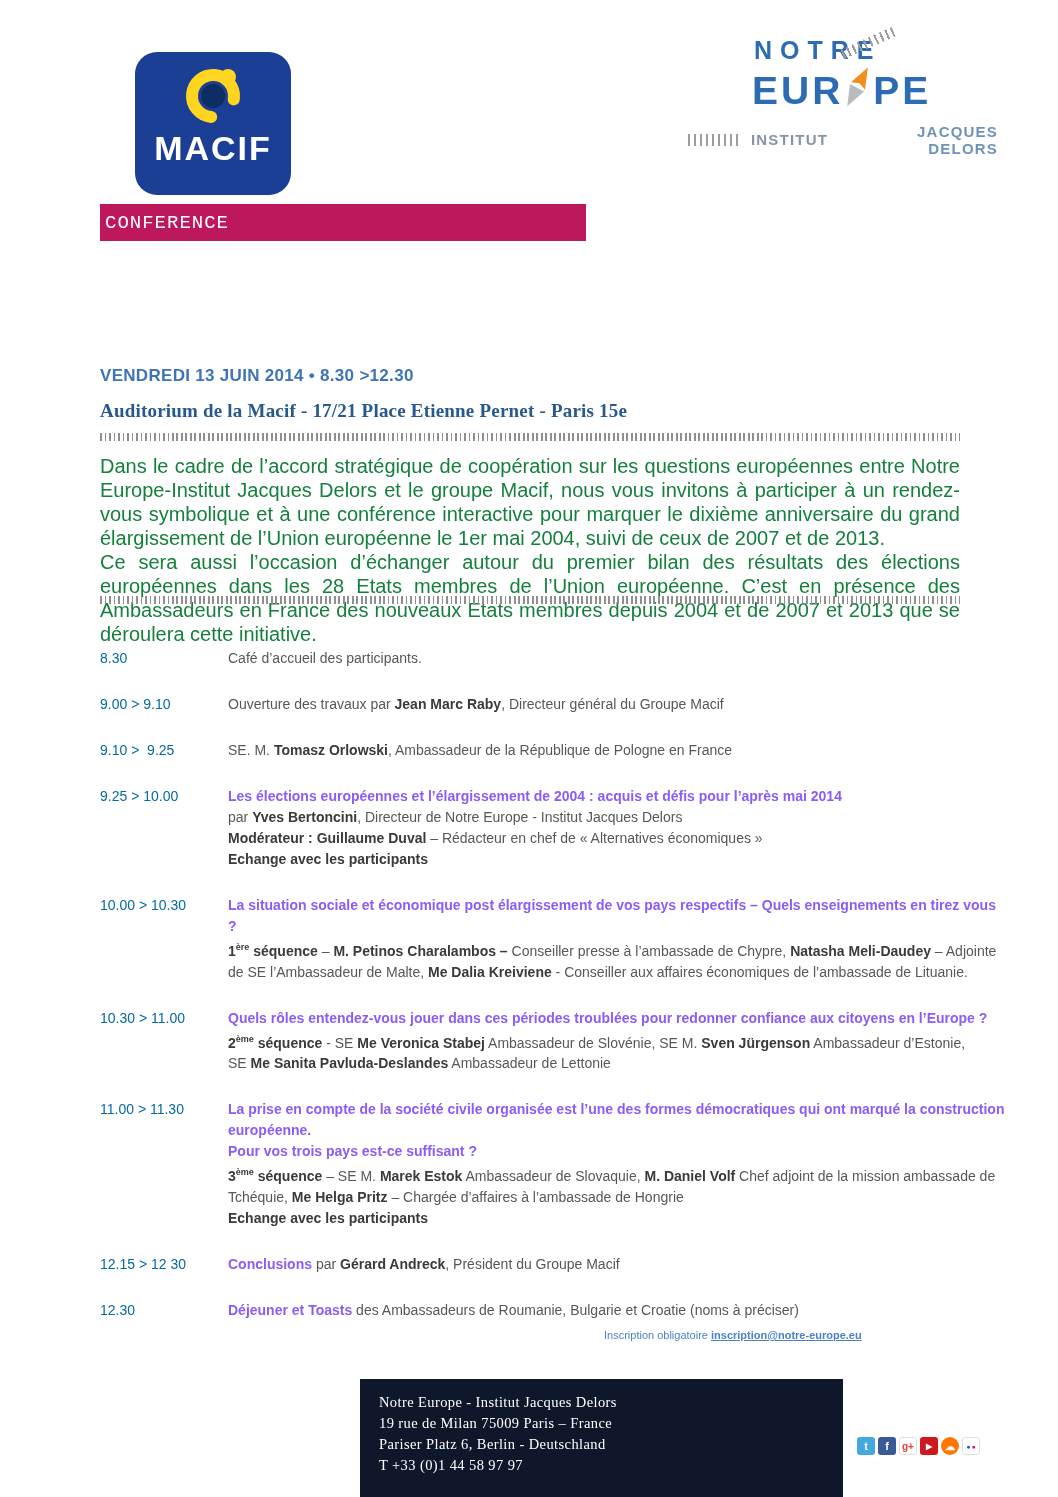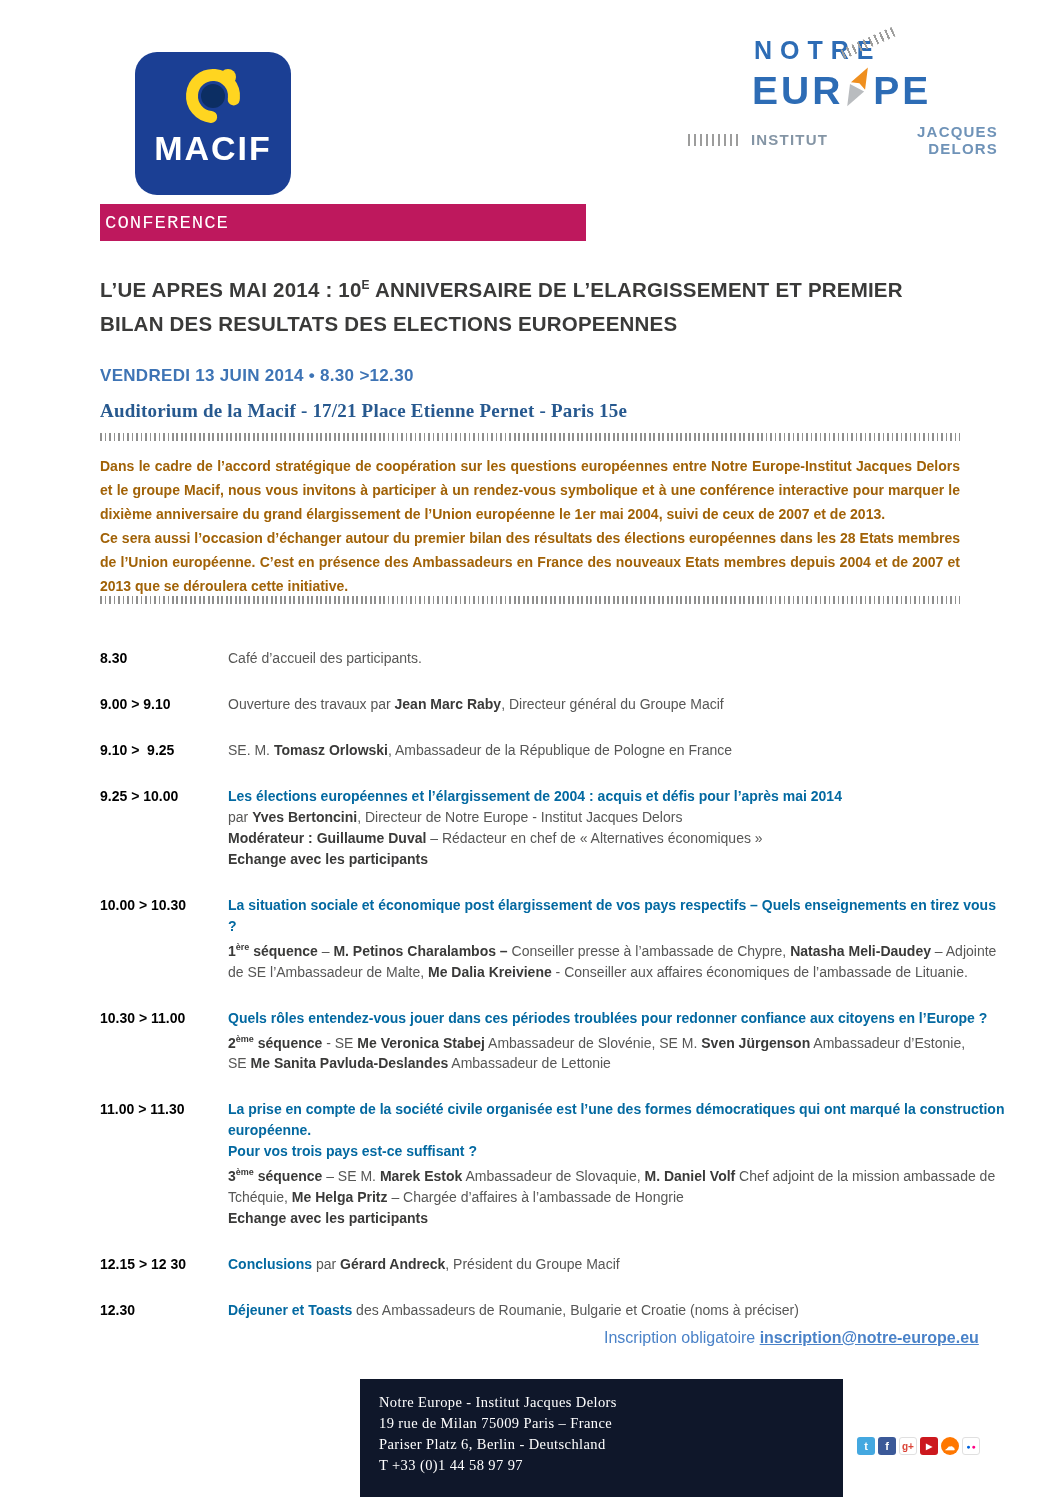--- a/index.html
+++ b/index.html
@@ -33,37 +33,37 @@
   .title sup{font-size:12px;}
 
   .date-line{position:absolute;left:100px;top:366px;font-size:17px;font-weight:bold;color:#3e74b5;letter-spacing:0.3px;}
   .venue{position:absolute;left:100px;top:400px;font-family:"Liberation Serif",serif;font-size:19px;font-weight:bold;color:#27598f;letter-spacing:0.2px;}
 
   .tick-sep{position:absolute;left:100px;width:860px;height:8px;
     background:repeating-linear-gradient(90deg,#8f8f8e 0 1.5px,transparent 1.5px 4.5px);}
   .sep1{top:433px;}
   .sep2{top:596px;}
 
-  .intro{position:absolute;left:100px;top:454px;width:860px;font-size:14px;line-height:24px;color:#a16207;text-align:justify;font-weight:bold;}
+  .intro{position:absolute;left:100px;top:454px;width:860px;font-size:20px;line-height:24px;color:#15803d;text-align:justify;}
   .intro p{margin:0;}
 
   
   .schedule{position:absolute;left:100px;top:648px;width:908px;font-size:14px;}
   .sched-row{display:flex;margin-bottom:25px;}
   .sched-row:last-child{margin-bottom:0;}
-  .sched-time{width:128px;flex:none;font-weight:bold;color:#000000;white-space:pre;line-height:21px;}
+  .sched-time{width:128px;flex:none;font-weight:normal;color:#0369a1;white-space:pre;line-height:21px;}
   .sched-content{flex:1;}
   .sched-line{line-height:21px;}
   .seg-n{color:#575756;}
   .seg-b{color:#3a3a39;font-weight:bold;}
-  .seg-bb{color:#0369a1;font-weight:bold;}
+  .seg-bb{color:#8b5cf6;font-weight:bold;}
   .seg-sup{color:#3a3a39;font-weight:bold;font-size:9px;vertical-align:super;}
 
   
-  .inscription{position:absolute;left:604px;top:1329px;font-size:16px;color:#4a82c8;}
+  .inscription{position:absolute;left:604px;top:1329px;font-size:11px;color:#4a82c8;}
   .inscription a{color:#4a82c8;font-weight:bold;text-decoration:underline;}
 
   
   .footer{position:absolute;left:360px;top:1379px;width:483px;height:133px;background:#0f172a;box-sizing:border-box;
     padding:13px 0 0 19px;font-family:"Liberation Serif",serif;font-size:14.5px;line-height:21px;color:#ffffff;letter-spacing:0.4px;}
 
   
   .social{position:absolute;left:857px;top:1437px;display:flex;gap:3px;align-items:center;}
   .si{width:18px;height:18px;border-radius:3px;display:inline-flex;align-items:center;justify-content:center;
     color:#ffffff;font-weight:bold;font-size:11px;box-sizing:border-box;}
@@ -112,21 +112,20 @@
     </div>
     <div class="ne-sub">
       <span class="ne-ticks"></span>
       <span class="ne-institut">INSTITUT</span>
       <span class="ne-jd">JACQUES DELORS</span>
     </div>
   </div>
 
   <div class="conf-bar">CONFERENCE</div>
 
-  <h1 class="title"><span>L’UE APRES MAI 2014 : 10</span><sup>E</sup><span> ANNIVERSAIRE DE L’ELARGISSEMENT ET PREMIER BILAN DES RESULTATS DES ELECTIONS EUROPEENNES</span></h1>
 
   <div class="date-line">VENDREDI 13 JUIN 2014 • 8.30 &gt;12.30</div>
   <div class="venue">Auditorium de la Macif - 17/21 Place Etienne Pernet - Paris 15e</div>
 
   <div class="tick-sep sep1"></div>
 
   <div class="intro">
     <p>Dans le cadre de l’accord stratégique de coopération sur les questions européennes entre Notre Europe-Institut Jacques Delors et le groupe Macif, nous vous invitons à participer à un rendez-vous symbolique et à une conférence interactive pour marquer le dixième anniversaire du grand élargissement de l’Union européenne le 1er mai 2004, suivi de ceux de 2007 et de 2013.</p>
     <p>Ce sera aussi l’occasion d’échanger autour du premier bilan des résultats des élections européennes dans les 28 Etats membres de l’Union européenne. C’est en présence des Ambassadeurs en France des nouveaux Etats membres depuis 2004 et de 2007 et 2013 que se déroulera cette initiative.</p>
   </div>

